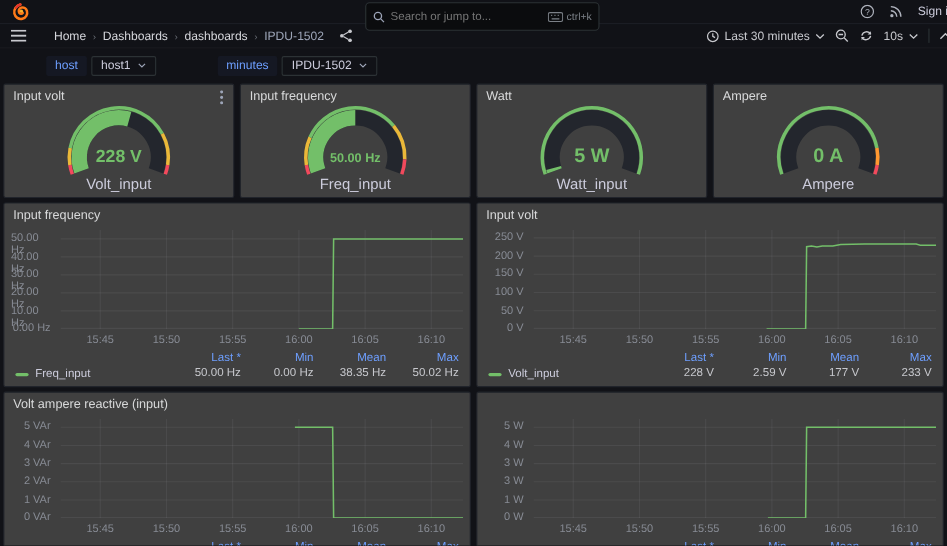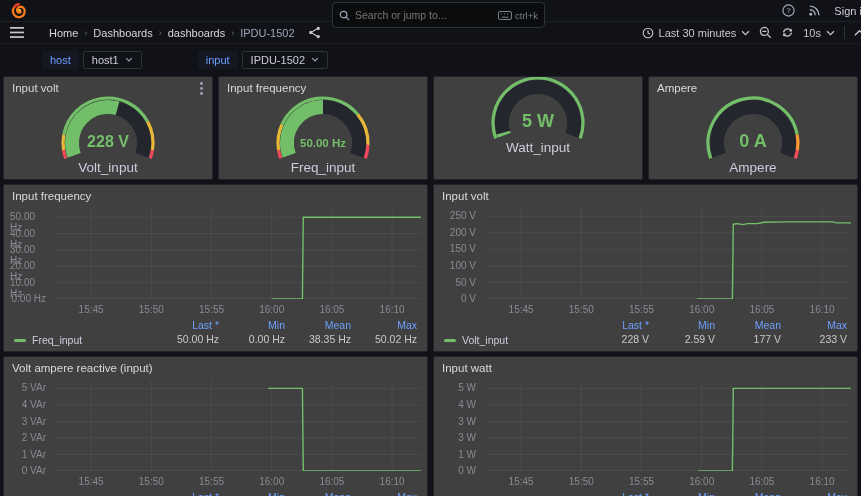--- a/index.html
+++ b/index.html
@@ -181,21 +181,21 @@
   <div class="filter-group">
     <span class="filter-label">host</span>
     <span class="filter-value">
       <span>host1</span>
       <svg width="8" height="5" viewBox="0 0 10 7">
         <path d="M1 1.5 L5 5.5 L9 1.5" fill="none" stroke="#9da5b8" stroke-width="1.5"></path>
       </svg>
     </span>
   </div>
   <div class="filter-group">
-    <span class="filter-label">input</span>
+    <span class="filter-label">minutes</span>
     <span class="filter-value">
       <span>IPDU-1502</span>
       <svg width="8" height="5" viewBox="0 0 10 7">
         <path d="M1 1.5 L5 5.5 L9 1.5" fill="none" stroke="#9da5b8" stroke-width="1.5"></path>
       </svg>
     </span>
   </div>
 </div>
 
 <div class="dash">
@@ -234,20 +234,21 @@
             <path d="M 8.89 29.70 A 45 45 0 0 1 84.77 19.44" stroke="#73bf69" stroke-width="3.2" fill="none"></path>
             <path d="M 84.77 19.44 A 45 45 0 0 1 94.96 49.88" stroke="#eab839" stroke-width="3.2" fill="none"></path>
             <path d="M 94.96 49.88 A 45 45 0 0 1 92.29 63.39" stroke="#f2495c" stroke-width="3.2" fill="none"></path>
             <path d="M 16.17 60.31 A 36 36 0 0 1 50.00 12.00" stroke="#73bf69" stroke-width="14" fill="none"></path>
             <text x="50" y="52" text-anchor="middle" font-size="11.5" font-weight="bold" fill="#73bf69">50.00 Hz</text>
           </svg>
           <div class="gauge-label">Freq_input</div>
         </div>
     </div>
     <div class="panel">
+      <div class="panel-title">Watt</div>
       <div class="gauge-wrap">
           <svg width="100" height="68" viewBox="0 0 100 68">
             <path d="M 16.17 60.31 A 36 36 0 1 1 83.83 60.31" stroke="#23262d" stroke-width="14" fill="none"></path>
             <path d="M 7.71 63.39 A 45 45 0 1 1 92.29 63.39" stroke="#73bf69" stroke-width="3.2" fill="none"></path>
             <path d="M 16.17 60.31 A 36 36 0 0 1 15.33 57.68" stroke="#73bf69" stroke-width="14" fill="none"></path>
             <text x="50" y="52" text-anchor="middle" font-size="18" font-weight="bold" fill="#73bf69">5 W</text>
           </svg>
           <div class="gauge-label">Watt_input</div>
         </div>
     </div>
@@ -418,21 +419,20 @@
       <div class="ts-legend">
           <div class="stats-grid">
             <span class="hd">Last *</span>
             <span class="hd">Min</span>
             <span class="hd">Mean</span>
             <span class="hd">Max</span>
           </div>
         </div>
     </div>
     <div class="panel">
-      <div class="panel-title">Input watt</div>
       <div class="ts-body">
         <div class="y-axis">
             <span style="top:84.0px">0 W</span>
             <span style="top:67.5px">1 W</span>
             <span style="top:51.0px">3 W</span>
             <span style="top:34.5px">3 W</span>
             <span style="top:17.9px">4 W</span>
             <span style="top:1.4px">5 W</span>
           </div>
         <div class="plot">

